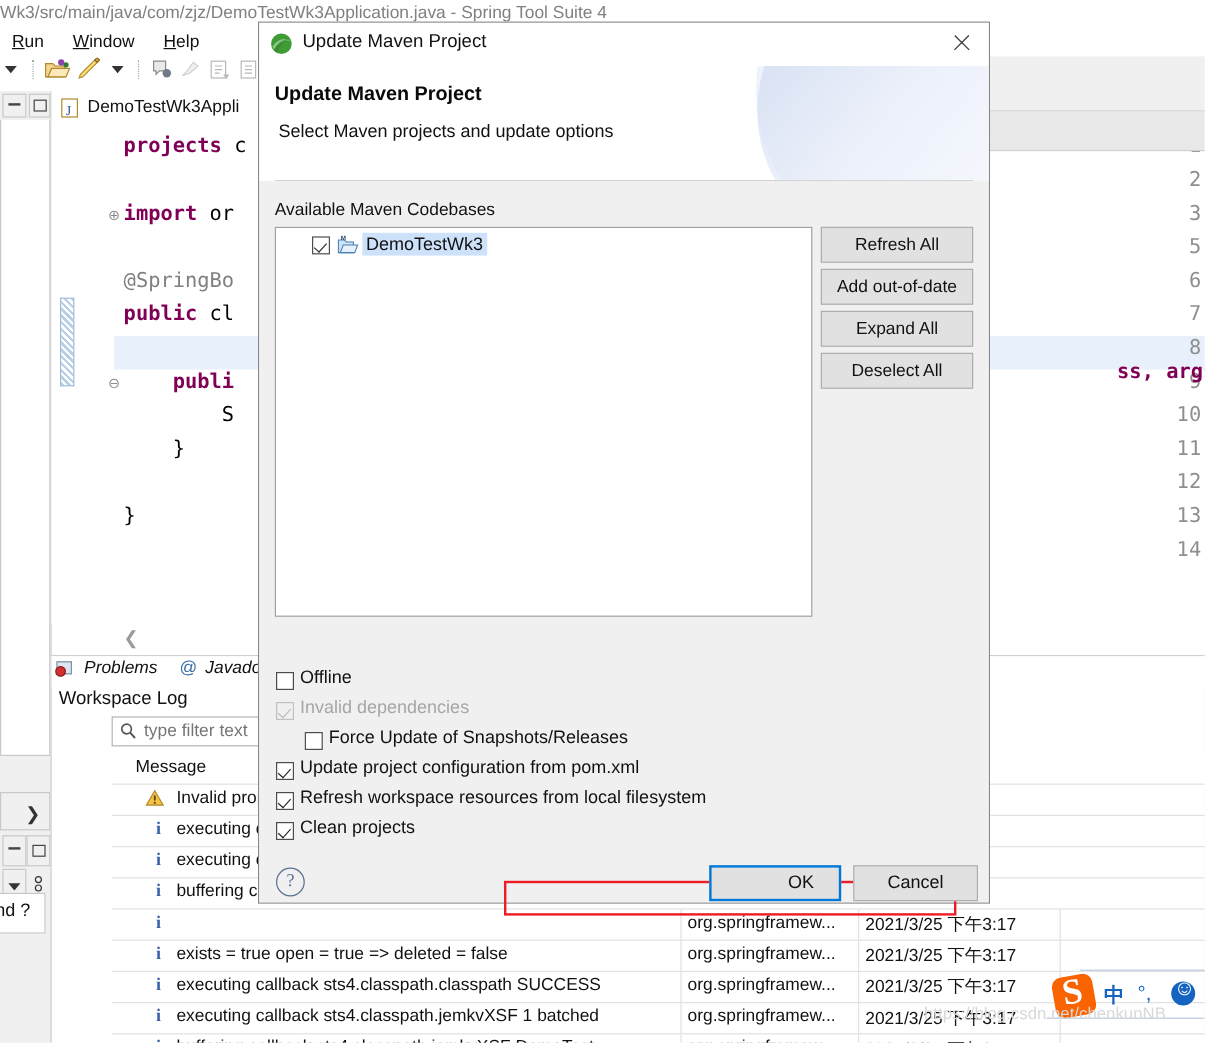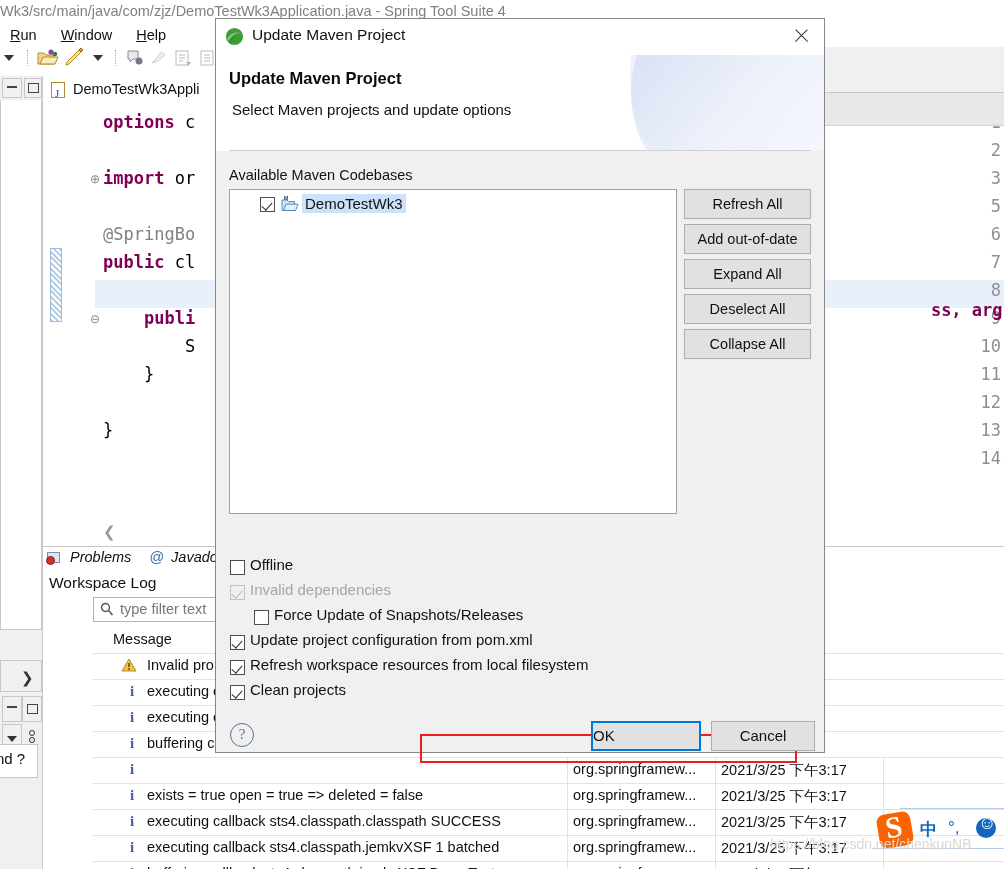--- a/index.html
+++ b/index.html
@@ -158,21 +158,21 @@
   .opt-txt.dis { color:#a6a6a6; }
 
   .redbox { position:absolute; left:204px; top:583px; width:377px; height:29px;
             border:2px solid #ee1c25; }
 
   .help-ico { position:absolute; left:14px; top:572px; width:24px; height:24px; border-radius:50%;
               border:1.6px solid #5a6f91; color:#5a6f91; font-size:15px; text-align:center; line-height:21px;
               font-family:"Liberation Serif", serif;}
   .btn-ok { position:absolute; left:375px; top:570px; width:110px; height:30px;
             background:#e1e1e1; border:2px solid #0078d7; font-size:15px; color:#111; line-height:26px;
-            text-align:left; font-family:"Liberation Sans", sans-serif; cursor:default;}
+            text-align:center; font-family:"Liberation Sans", sans-serif; cursor:default;padding-left:43px;}
   .btn-cancel { position:absolute; left:495px; top:570px; width:104px; height:30px;
             background:#e1e1e1; border:1px solid #adadad; font-size:15px; color:#111; line-height:28px;
             text-align:center; font-family:"Liberation Sans", sans-serif; cursor:default;}
 
   
   .ime { position:absolute; left:872px; top:808px; width:132px; height:44px; }
   .ime-line-t { position:absolute; left:28px; top:0; width:104px; height:1px; background:#b9cbe0;}
   .ime-line-b { position:absolute; left:0px; top:40px; width:132px; height:1px; background:#b9cbe0;}
   .sogou { position:absolute; left:6px; top:5px; width:34px; height:34px; transform:rotate(-10deg);
            background:#fa6400; border-radius:8px; }
@@ -285,21 +285,21 @@
         <span class="java-ico"></span>
         <span>DemoTestWk3Appli</span>
       </div>
     </div>
     <div class="code-area">
       <div class="gutter"></div>
       <div class="marker-col"></div>
       <div class="hl-line" style="top:178px;"></div>
       <div id="code-lines">
           <div class="lnum" style="top: 10px;">1</div>
-          <div class="codeline" style="top: 10px;"><span></span><span class="kw">options</span><span class="pl">&nbsp;c</span></div>
+          <div class="codeline" style="top: 10px;"><span></span><span class="kw">projects</span><span class="pl">&nbsp;c</span></div>
           <div class="lnum" style="top: 38px;">2</div>
           <div class="lnum" style="top: 66px;">3</div>
           <div class="fold" style="top: 71px;">⊕</div>
           <div class="codeline" style="top: 66px;"><span></span><span class="kw">import</span><span class="pl">&nbsp;or</span></div>
           <div class="lnum" style="top: 94px;">5</div>
           <div class="lnum" style="top: 122px;">6</div>
           <div class="codeline" style="top: 122px;"><span class="an">@SpringBo</span></div>
           <div class="lnum" style="top: 150px;">7</div>
           <div class="codeline" style="top: 150px;"><span></span><span class="kw">public</span><span class="pl">&nbsp;cl</span></div>
           <div class="lnum" style="top: 178px;">8</div>
@@ -464,21 +464,20 @@
           </span>
           <span class="tree-txt">DemoTestWk3</span>
         </div>
       </div>
 
       <div class="sidebtns" id="side-buttons">
           <div class="sbtn"><span>Refresh All</span></div>
           <div class="sbtn"><span>Add out-of-date</span></div>
           <div class="sbtn"><span>Expand All</span></div>
           <div class="sbtn"><span>Deselect All</span></div>
-          <div class="sbtn"><span>Collapse All</span></div>
         </div>
 
       <div id="option-list">
           <div class="optrow" style="left: 14px; top: 407px;">
             <span class="cb"></span>
             <span class="opt-txt">Offline</span>
           </div>
           <div class="optrow" style="left: 14px; top: 432px;">
             <span class="cb checked dis"></span>
             <span class="opt-txt dis">Invalid dependencies</span>

